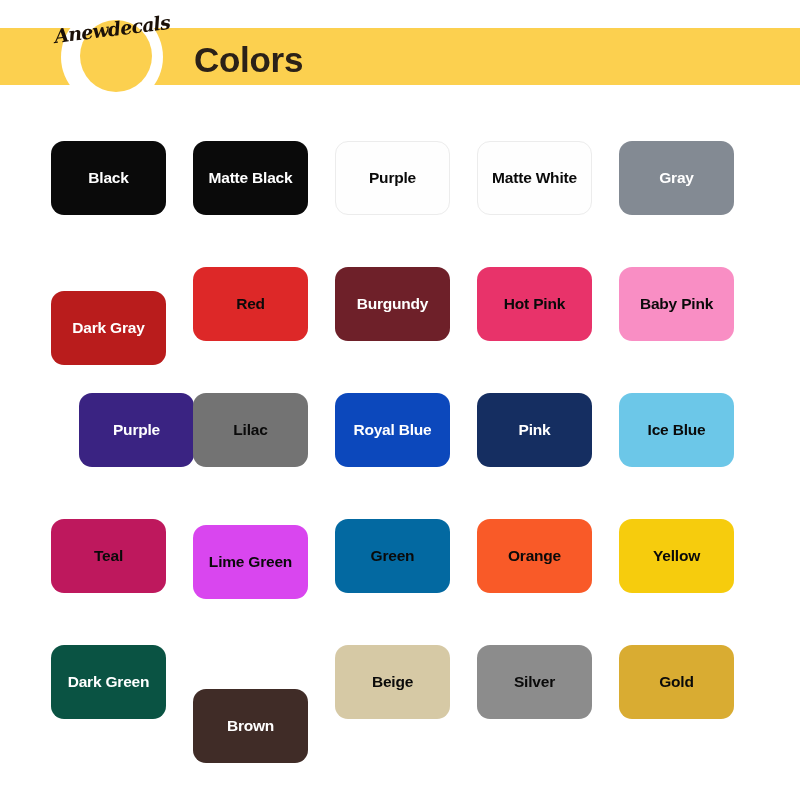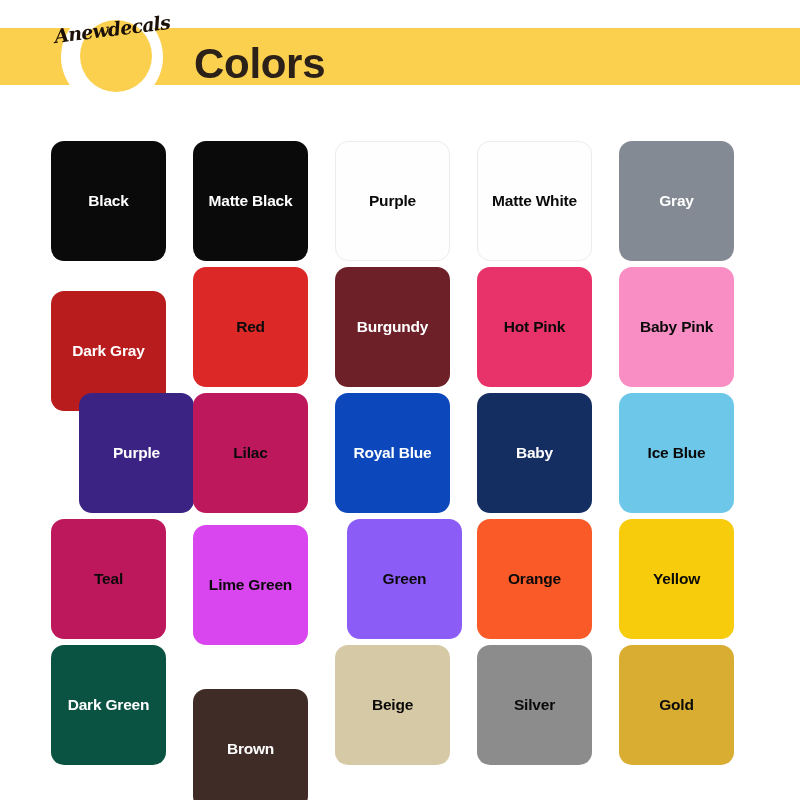--- a/index.html
+++ b/index.html
@@ -65,41 +65,41 @@
     font-size: 19px;
     color: #1a1008;
     transform: rotate(-7deg);
     letter-spacing: -0.8px;
     white-space: nowrap;
   }
   .header-title {
     position: absolute;
     left: 194px;
     top: 40px;
-    font-size: 42px;
+    font-size: 35px;
     font-weight: bold;
     color: #2b2118;
     letter-spacing: -0.3px;
   }
 
   
   .grid {
     position: absolute;
     left: 51px;
     top: 141px;
     width: 710px;
     display: grid;
     grid-template-columns: repeat(5, 115px);
     grid-auto-rows: 100px;
     column-gap: 27px;
     row-gap: 26px;
   }
   .swatch {
     width: 115px;
-    height: 120px;
+    height: 74px;
     border-radius: 13px;
     display: flex;
     align-items: center;
     justify-content: center;
     box-sizing: border-box;
     text-align: center;
   }
   .swatch-label {
     font-size: 15.5px;
     font-weight: bold;
@@ -150,39 +150,39 @@
       </div>
       <div class="swatch" style="background: rgb(232, 51, 106);">
         <span class="swatch-label" style="color: rgb(10, 10, 10);">Hot Pink</span>
       </div>
       <div class="swatch" style="background: rgb(249, 142, 196);">
         <span class="swatch-label" style="color: rgb(10, 10, 10);">Baby Pink</span>
       </div>
       <div class="swatch" style="background: rgb(58, 35, 130); margin-left: 28px;">
         <span class="swatch-label" style="color: rgb(255, 255, 255);">Purple</span>
       </div>
-      <div class="swatch" style="background: #be185d;">
+      <div class="swatch" style="background: #737373;">
         <span class="swatch-label" style="color: rgb(10, 10, 10);">Lilac</span>
       </div>
       <div class="swatch" style="background: rgb(12, 72, 188);">
         <span class="swatch-label" style="color: rgb(255, 255, 255);">Royal Blue</span>
       </div>
       <div class="swatch" style="background: rgb(21, 46, 97);">
-        <span class="swatch-label" style="color: rgb(255, 255, 255);">Baby</span>
+        <span class="swatch-label" style="color: rgb(255, 255, 255);">Pink</span>
       </div>
       <div class="swatch" style="background: rgb(108, 199, 232);">
         <span class="swatch-label" style="color: rgb(10, 10, 10);">Ice Blue</span>
       </div>
       <div class="swatch" style="background: #be185d;">
         <span class="swatch-label" style="color: rgb(10, 10, 10);">Teal</span>
       </div>
       <div class="swatch" style="background: #d946ef; margin-top: 6px;">
         <span class="swatch-label" style="color: rgb(10, 10, 10);">Lime Green</span>
       </div>
-      <div class="swatch" style="background: #8b5cf6; margin-left: 12px;">
+      <div class="swatch" style="background: #0369a1;">
         <span class="swatch-label" style="color: rgb(10, 10, 10);">Green</span>
       </div>
       <div class="swatch" style="background: rgb(249, 90, 40);">
         <span class="swatch-label" style="color: rgb(10, 10, 10);">Orange</span>
       </div>
       <div class="swatch" style="background: rgb(246, 204, 13);">
         <span class="swatch-label" style="color: rgb(10, 10, 10);">Yellow</span>
       </div>
       <div class="swatch" style="background: rgb(10, 83, 67);">
         <span class="swatch-label" style="color: rgb(255, 255, 255);">Dark Green</span>

